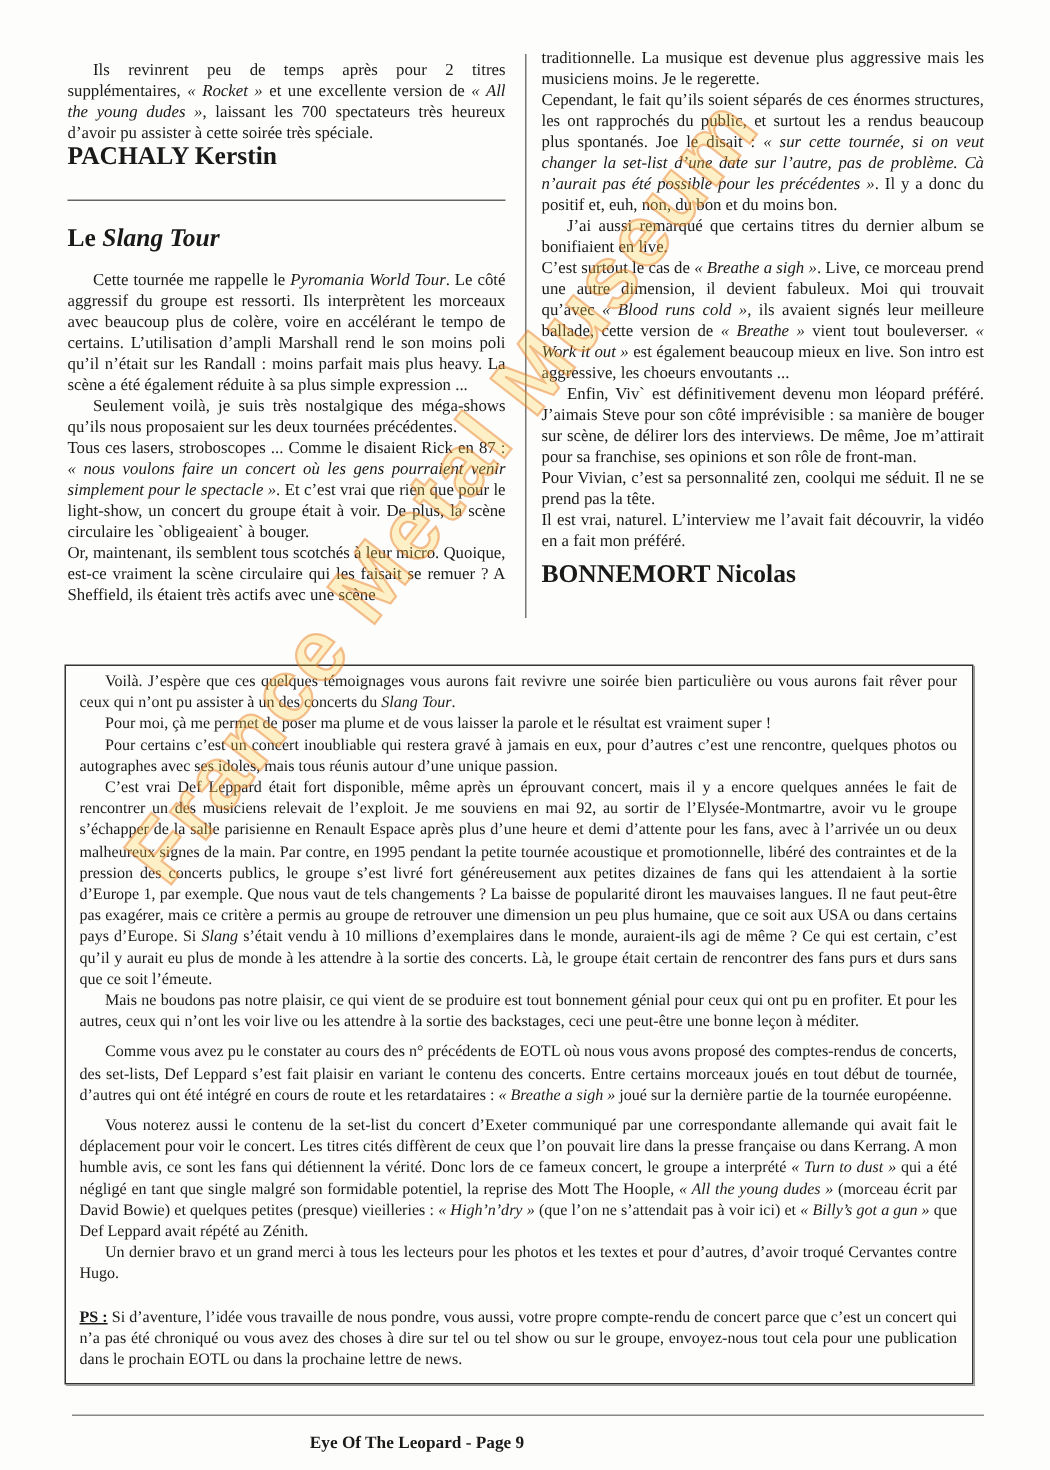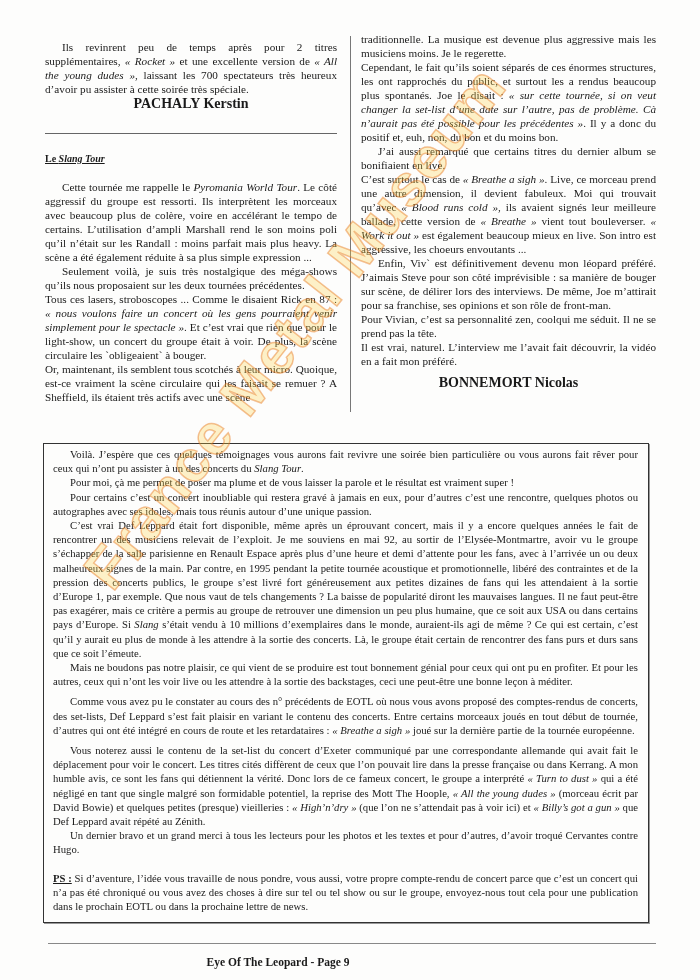--- a/index.html
+++ b/index.html
@@ -7,23 +7,23 @@
     width:700px; height:980px; background:#fdfdfc; position:relative; overflow:hidden;
     font-family:"Liberation Serif", "DejaVu Serif", serif; color:#1a1a1a;
   }
   .page { position:absolute; left:0; top:0; width:700px; height:980px;padding-left:40px; }
   .col { position:absolute; font-size:11.2px; line-height:14px; text-align:justify; }
   .col p { margin:0; }
   .ind { text-indent:17px; }
   .left-col { left:45px; top:40px; width:292px; }
   .right-col { left:361px; top:32px; width:295px; }
   .col-divider { position:absolute; left:350px; top:36px; width:1px; height:376px; background:#777; }
-  .sig { text-align:center; font-weight:bold; font-size:14px; margin-top:1px !important; }
+  .sig { text-align:left; font-weight:bold; font-size:17px; margin-top:1px !important; }
   .hr-short { height:0; border-top:1.5px solid #666; margin:22px 0 18px 0; }
-  .section-title { font-size:10px; font-weight:bold; text-decoration:underline; margin:0 0 14px 0 !important; }
+  .section-title { font-size:17px; font-weight:bold; margin:0 0 14px 0 !important; }
   .section-title i { font-style:italic; }
   i, .it { font-style:italic; }
   .box {
     position:absolute; left:43px; top:443px; width:604px; height:478px;
     border:1.5px solid #333; box-shadow:1px 1px 0 #999; padding:0;
   }
   .box-text { position:absolute; left:9px; top:3px; width:585px; font-size:10.7px; line-height:14.2px; text-align:justify; }
   .box-text p { margin:0; }
   .box-text .sp { height:6px; }
   .ps-label { font-weight:bold; text-decoration:underline; }

